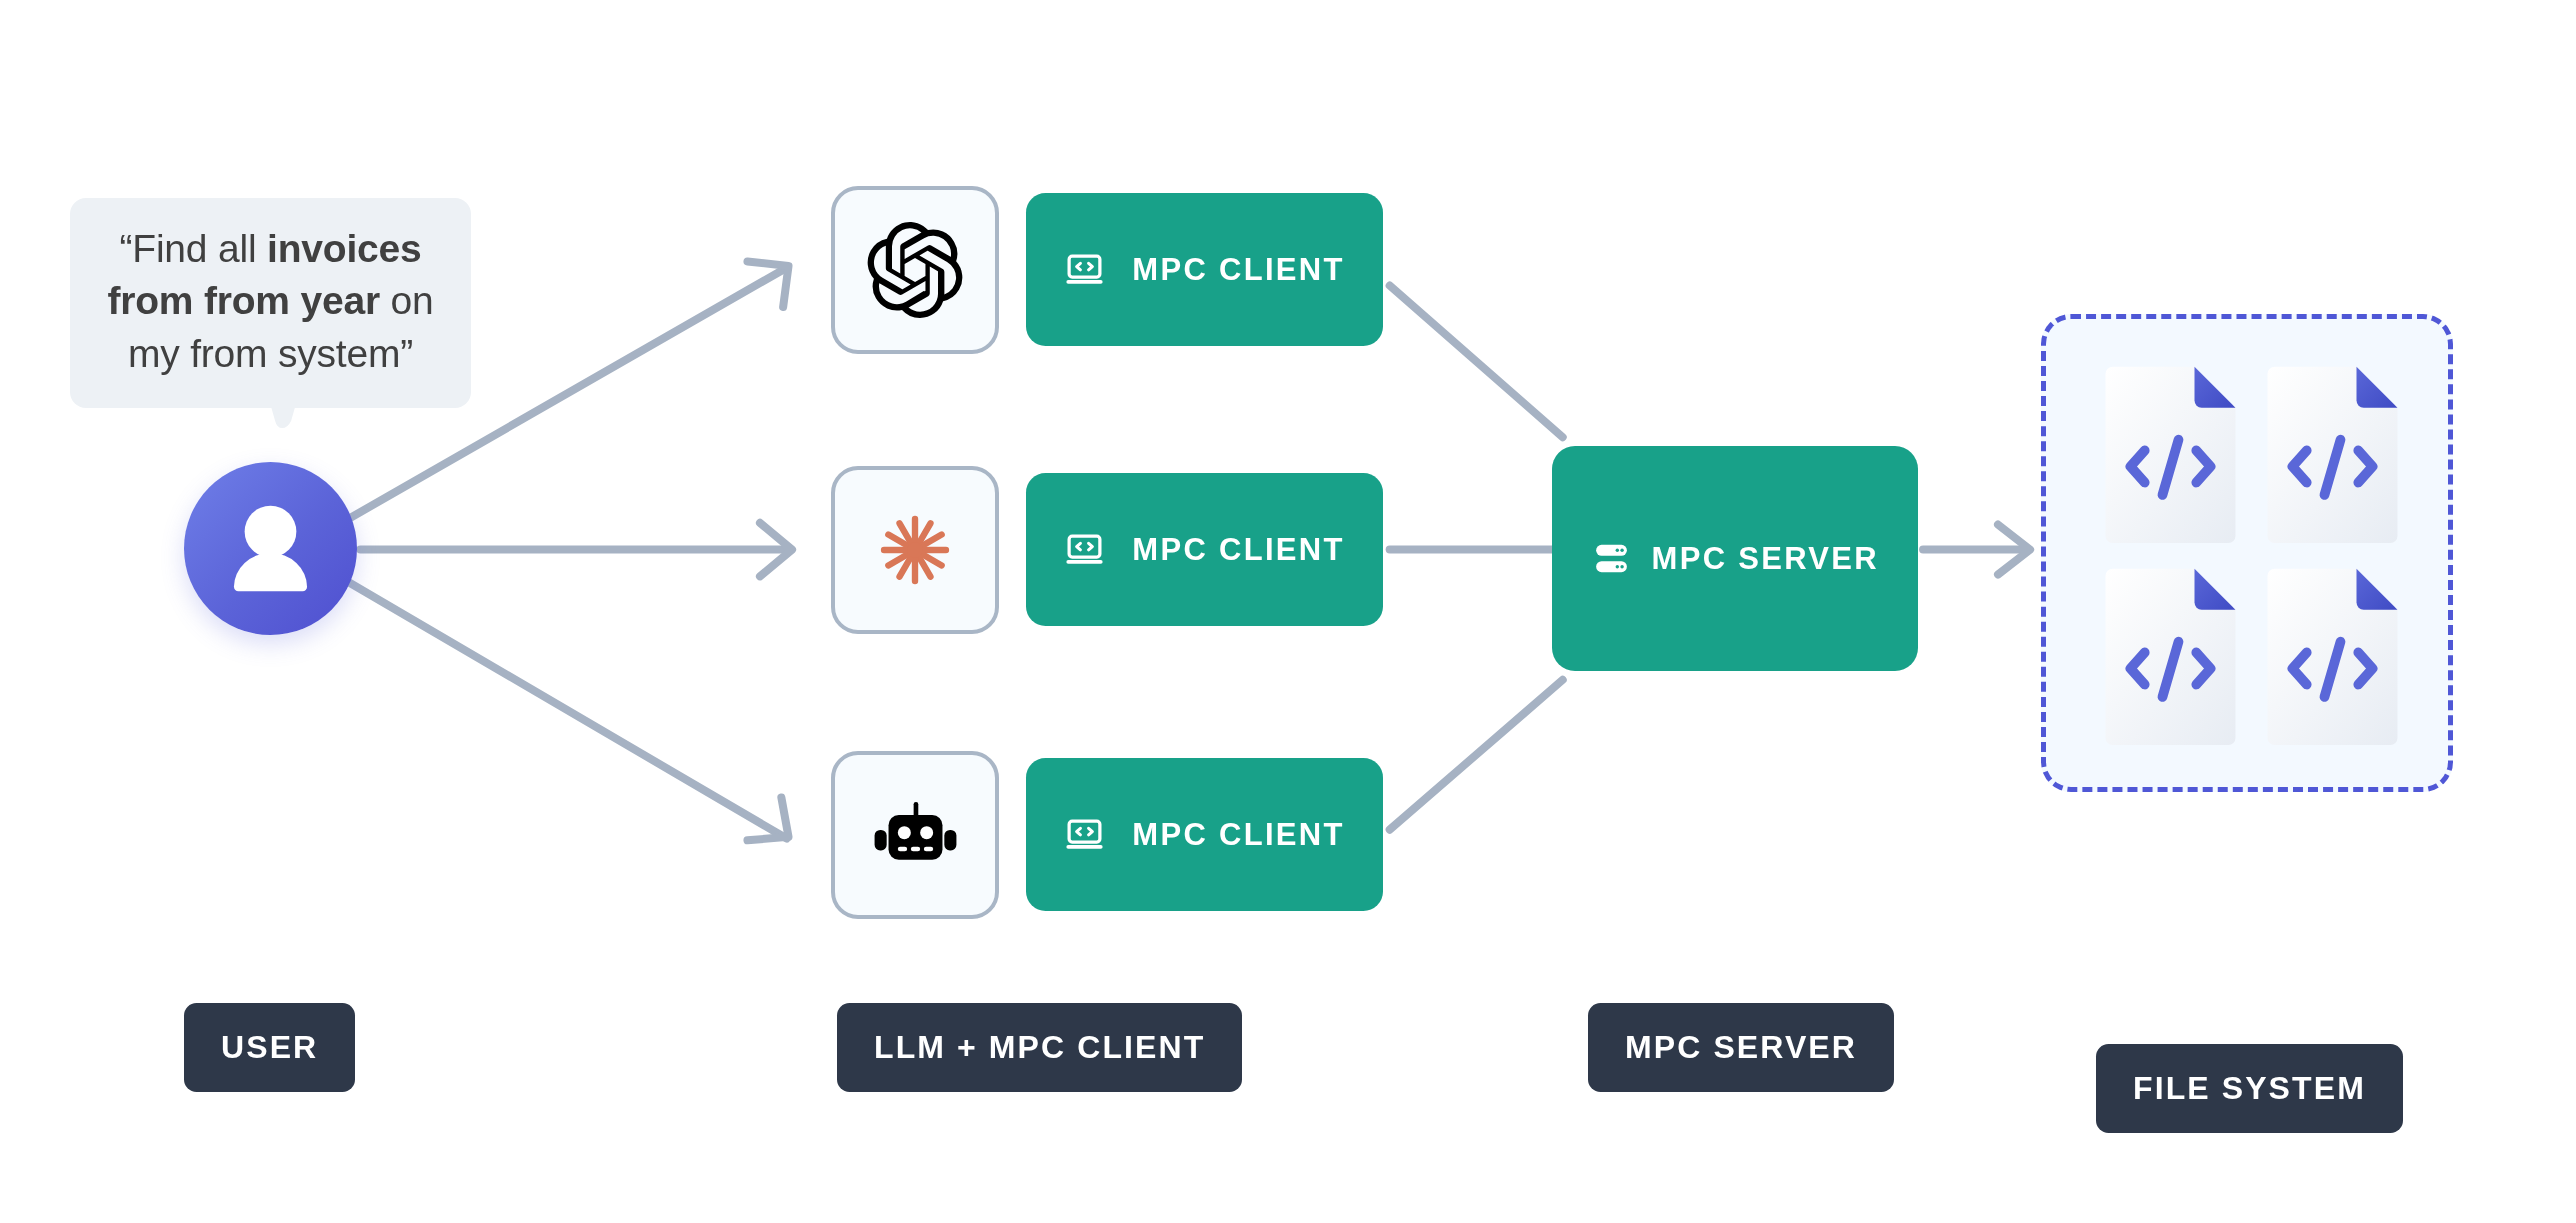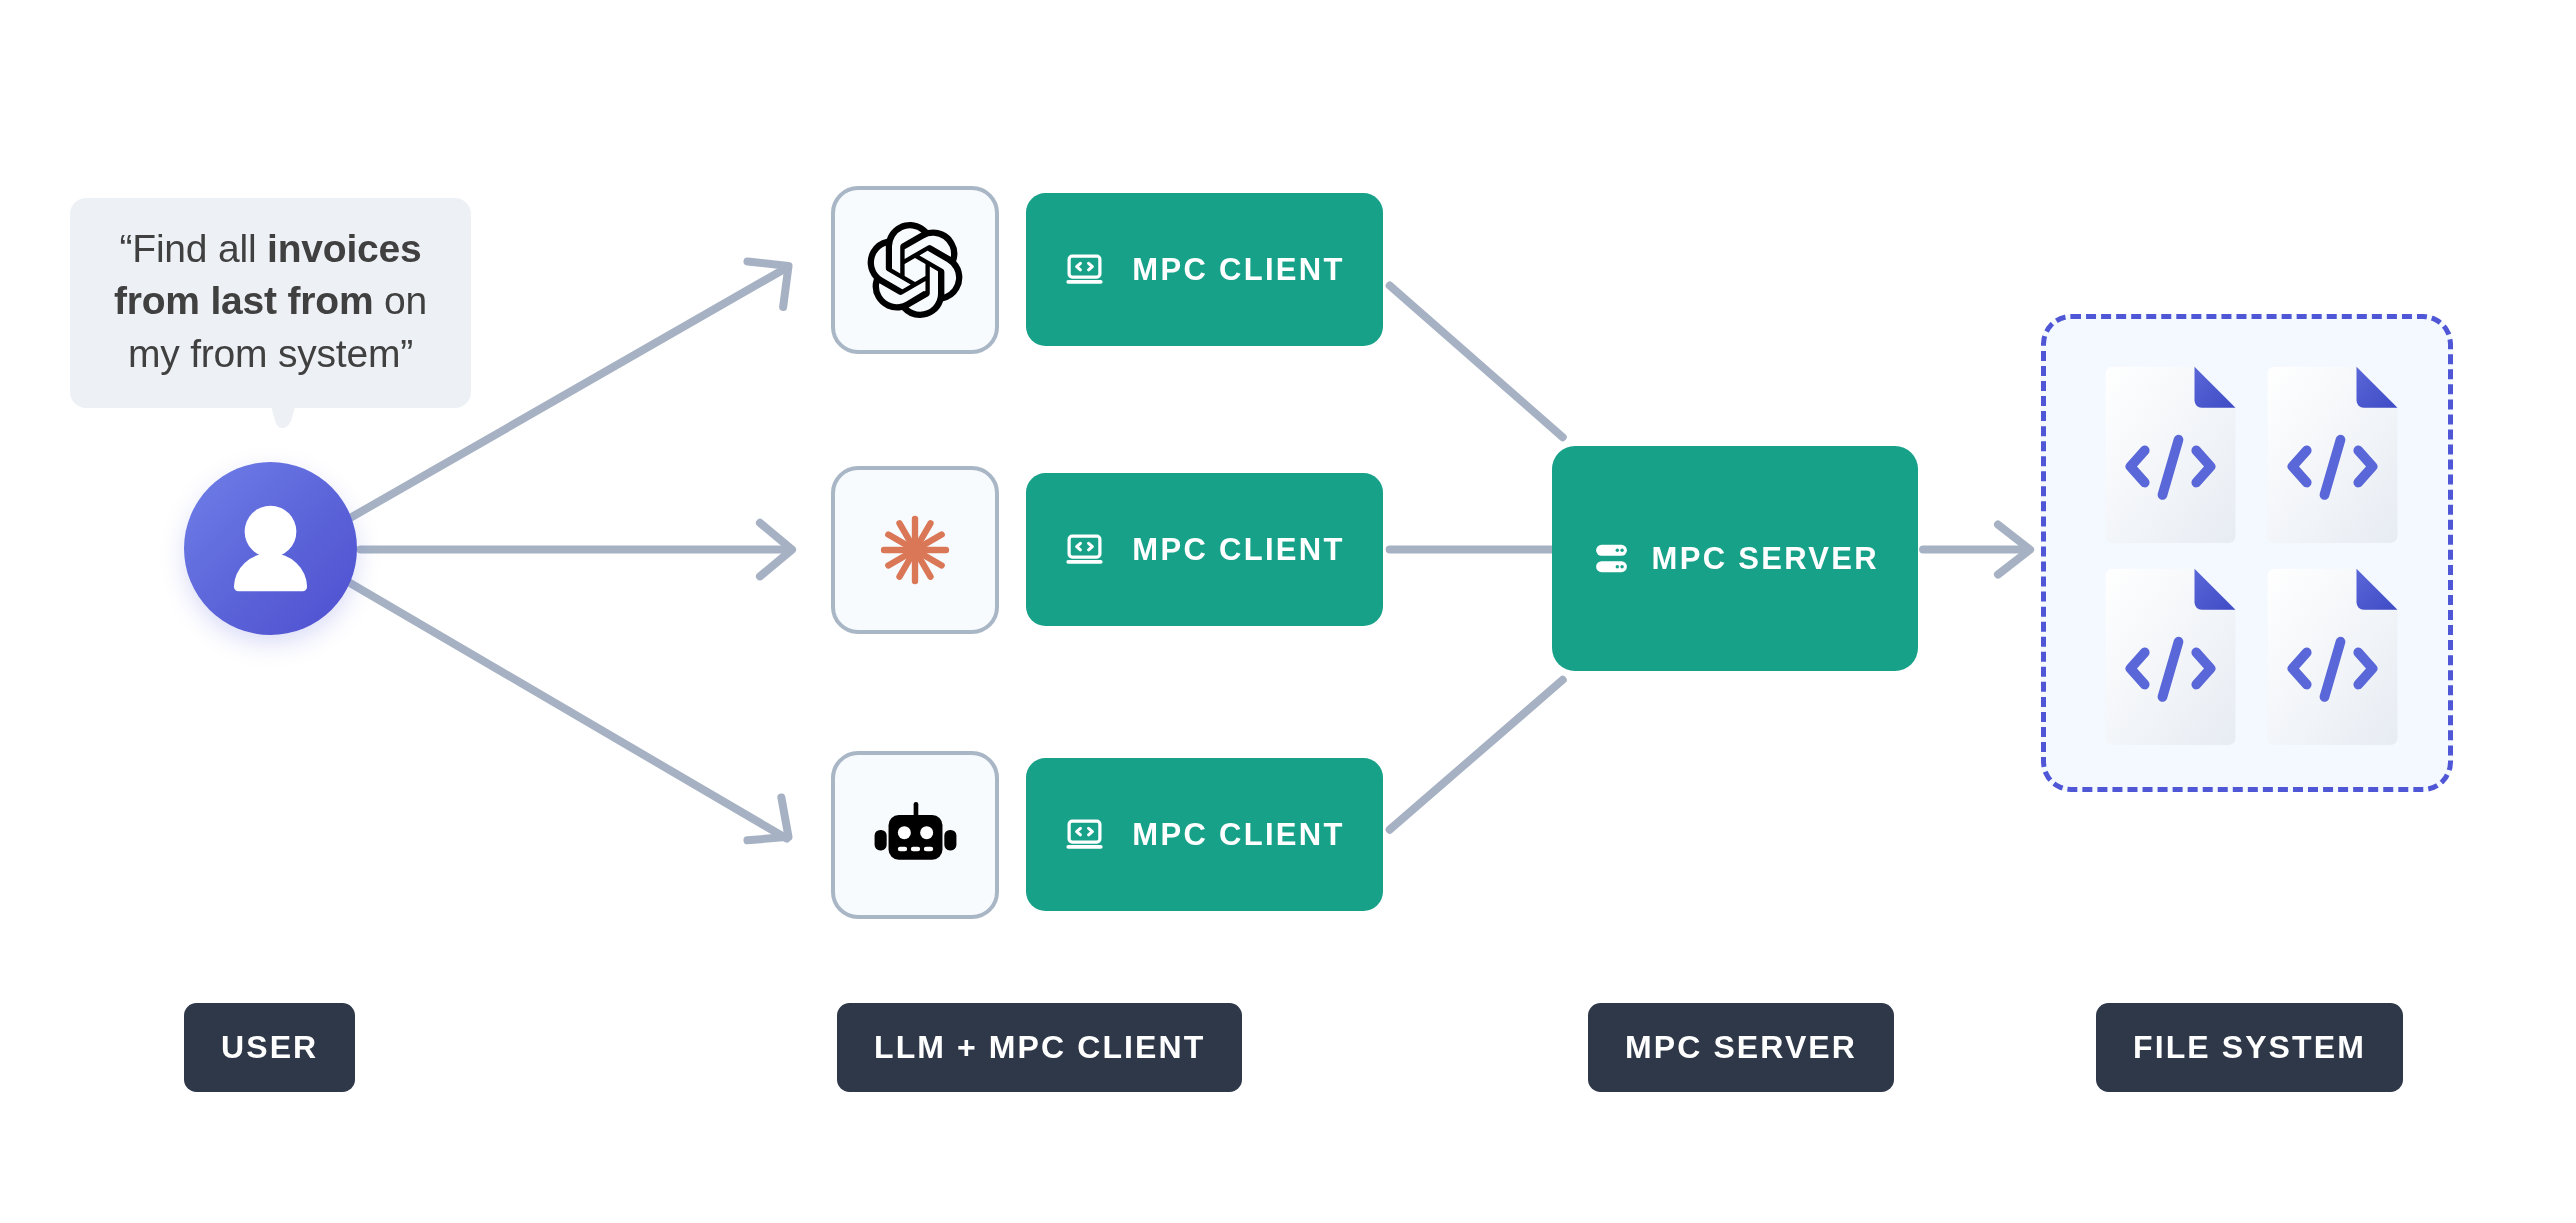--- a/index.html
+++ b/index.html
@@ -193,21 +193,21 @@
       <line x1="1558" y1="616" x2="1742" y2="616"></line>
 
       <line x1="1558" y1="930" x2="1752" y2="762"></line>
 
       <line x1="2156" y1="616" x2="2272" y2="616"></line>
       <polyline points="2240,588 2276,616 2240,644"></polyline>
     </g>
   </svg>
 
   <div class="bubble">
-    <span><span>“</span><span>Find all </span><b>invoices</b><br><b>from last from</b><span> on</span><br><span>my from system</span><span>”</span></span>
+    <span><span>“</span><span>Find all </span><b>invoices</b><br><b>from from year</b><span> on</span><br><span>my from system</span><span>”</span></span>
   </div>
   <svg class="bubble-tail" viewBox="0 0 72 52" width="64" height="46">
     <path d="M 2 1 L 24 1 Q 30 1 32 8 L 40 40 Q 42 50 50 50 L 52 50" fill="none" stroke="#edf1f5" stroke-width="0"></path>
     <path d="M 0 0 L 72 0 L 72 4 Q 56 4 52 16 L 44 44 Q 40 52 34 52 Q 28 52 26 44 L 18 16 Q 14 4 0 4 Z" fill="#edf1f5"></path>
   </svg>
 
   <div class="avatar">
     <svg width="173" height="173" viewBox="0 0 194 194">
       <circle cx="97" cy="78" r="29" fill="#ffffff"></circle>
       <path d="M 56 140 a 41 38 0 0 1 82 0 a 5 5 0 0 1 -5 5 l -72 0 a 5 5 0 0 1 -5 -5 Z" fill="#ffffff"></path>
@@ -351,18 +351,18 @@
 
   <div class="pill" style="left:184px;">
     <span>USER</span>
   </div>
   <div class="pill" style="left:837px;">
     <span>LLM + MPC CLIENT</span>
   </div>
   <div class="pill" style="left:1588px;">
     <span>MPC SERVER</span>
   </div>
-  <div class="pill" style="left:2096px;">
+  <div class="pill" style="left:2096px;margin-top:41px;">
     <span>FILE SYSTEM</span>
   </div>
 
 </div>
 
 
 </body></html>

